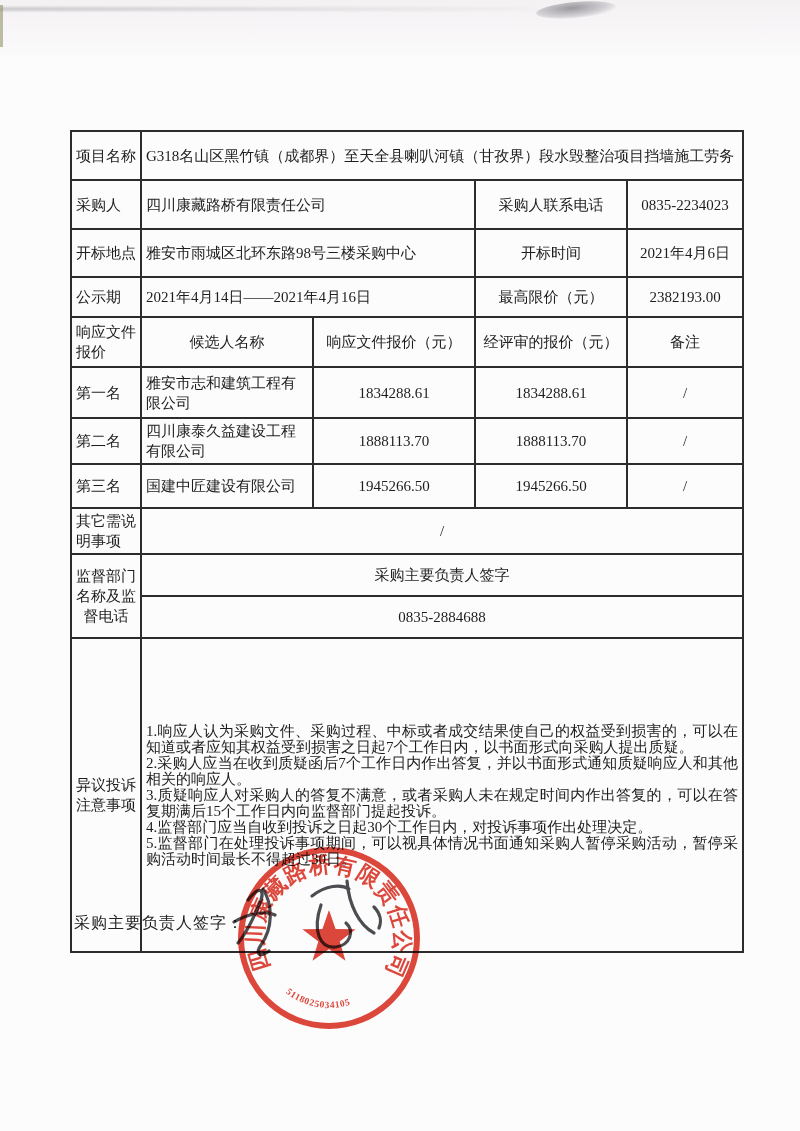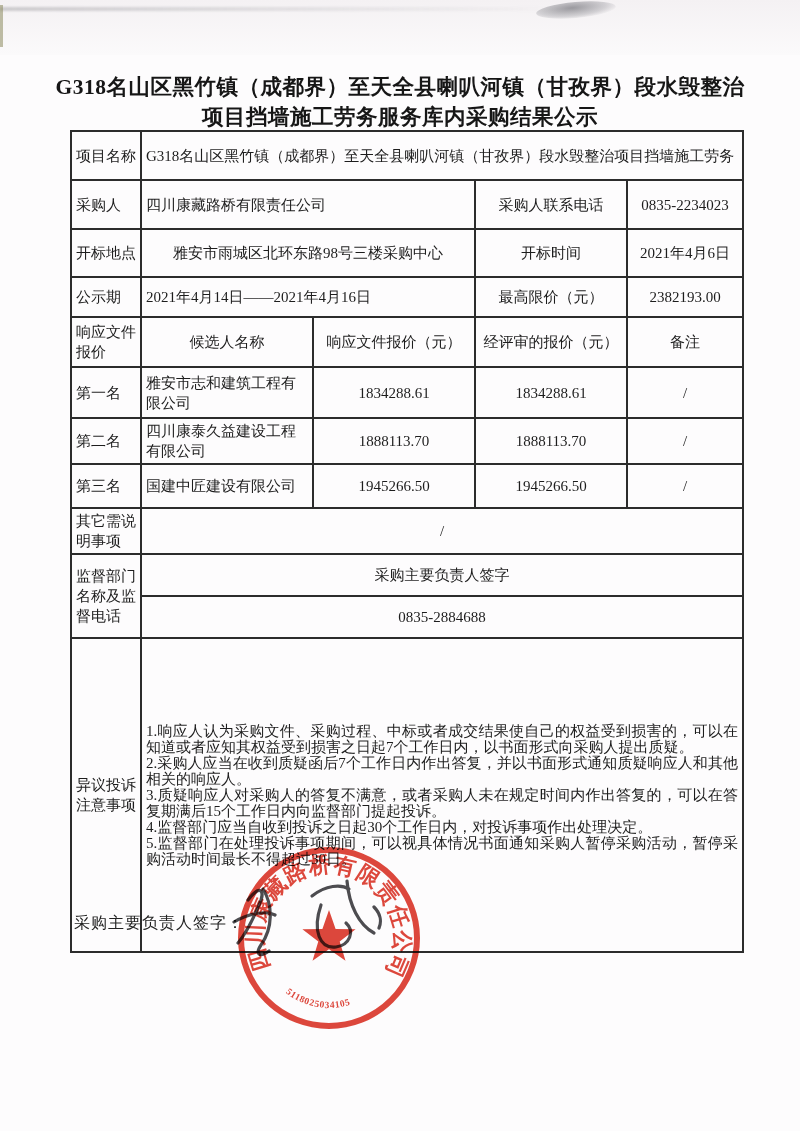--- a/index.html
+++ b/index.html
@@ -40,26 +40,26 @@
     position:absolute;left:70px;top:130px;width:672px;
     border-collapse:collapse;table-layout:fixed;
     font-size:15px;color:#1d1d1d;
   }
   table.doc td{
     border:2px solid #2c2c2c;
     padding:2px 4px;vertical-align:middle;
     line-height:20px;overflow:hidden;
   }
   td.lbl{text-align:left;padding:2px 2px 2px 4px;margin-left:24px;}
-  td.lbl-c{padding:2px 2px;}
+  td.lbl-c{text-align:center;padding:2px 2px;}
   td.val{text-align:left;padding-left:6px;}
   td.ctr{text-align:center;}
   tr.r-proj td{height:43px;}
   tr.r-buyer td{height:43px;}
-  tr.r-place td{height:42px;text-align:center;}
+  tr.r-place td{height:42px;}
   tr.r-period td{height:34px;}
   tr.r-head td{height:44px;}
   tr.r-c1 td{height:45px;}
   tr.r-c2 td{height:37px;}
   tr.r-c3 td{height:38px;}
   tr.r-other td{height:40px;}
   tr.r-sup1 td{height:36px;}
   tr.r-sup2 td{height:36px;}
   tr.r-obj td{height:308px;}
   td.obj-cell{vertical-align:middle;padding:10px 8px;}
@@ -81,21 +81,20 @@
 </head>
 <body>
 
 <div class="page">
 
   <div class="top-band"></div>
   <div class="top-streak"></div>
   <div class="smudge-tr"></div>
   <div class="edge-left"></div>
 
-  <h1 class="doc-title">G318名山区黑竹镇（成都界）至天全县喇叭河镇（甘孜界）段水毁整治项目挡墙施工劳务服务库内采购结果公示</h1>
 
   <table class="doc">
     <colgroup>
       <col style="width:70px">
       <col style="width:172px">
       <col style="width:162px">
       <col style="width:152px">
       <col style="width:116px">
     </colgroup>
     <tbody>

